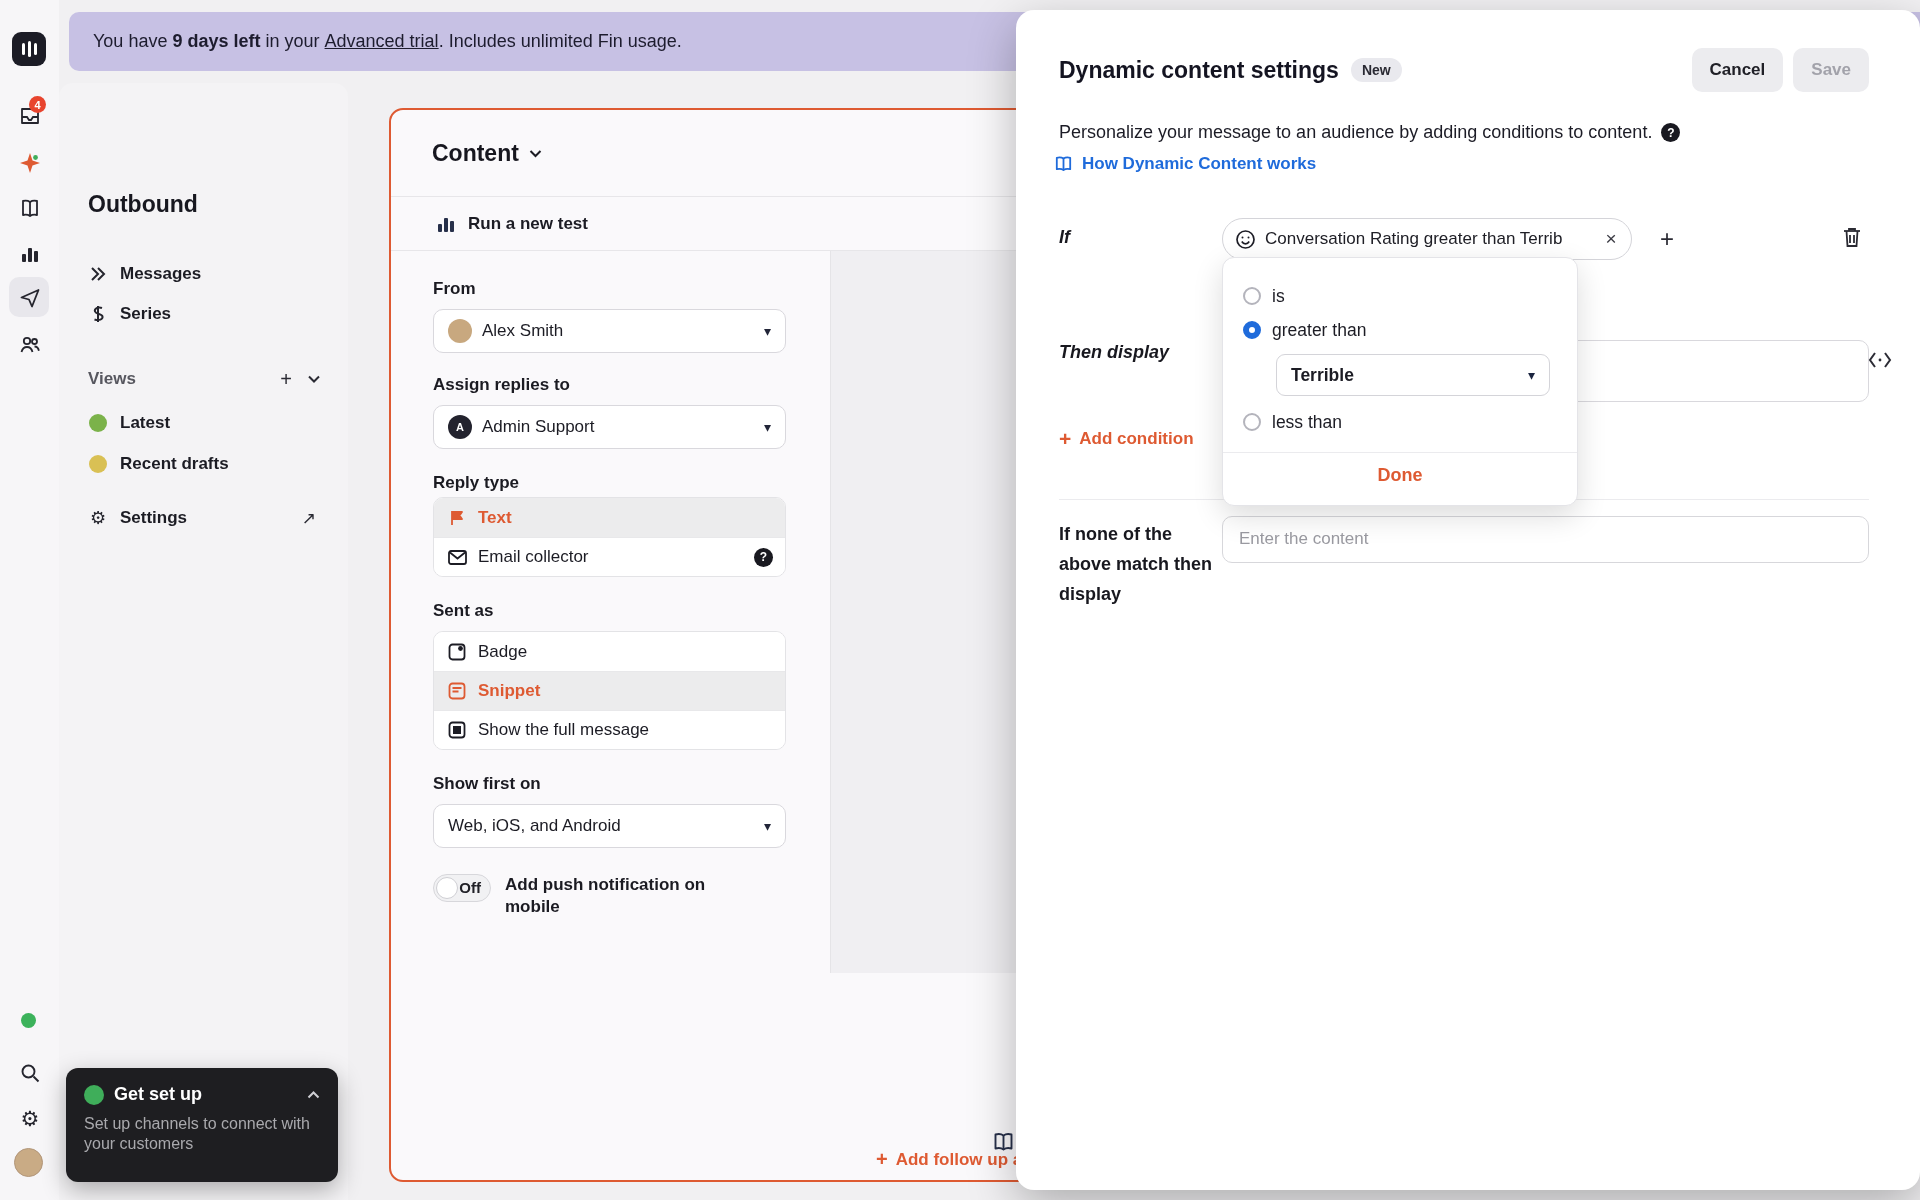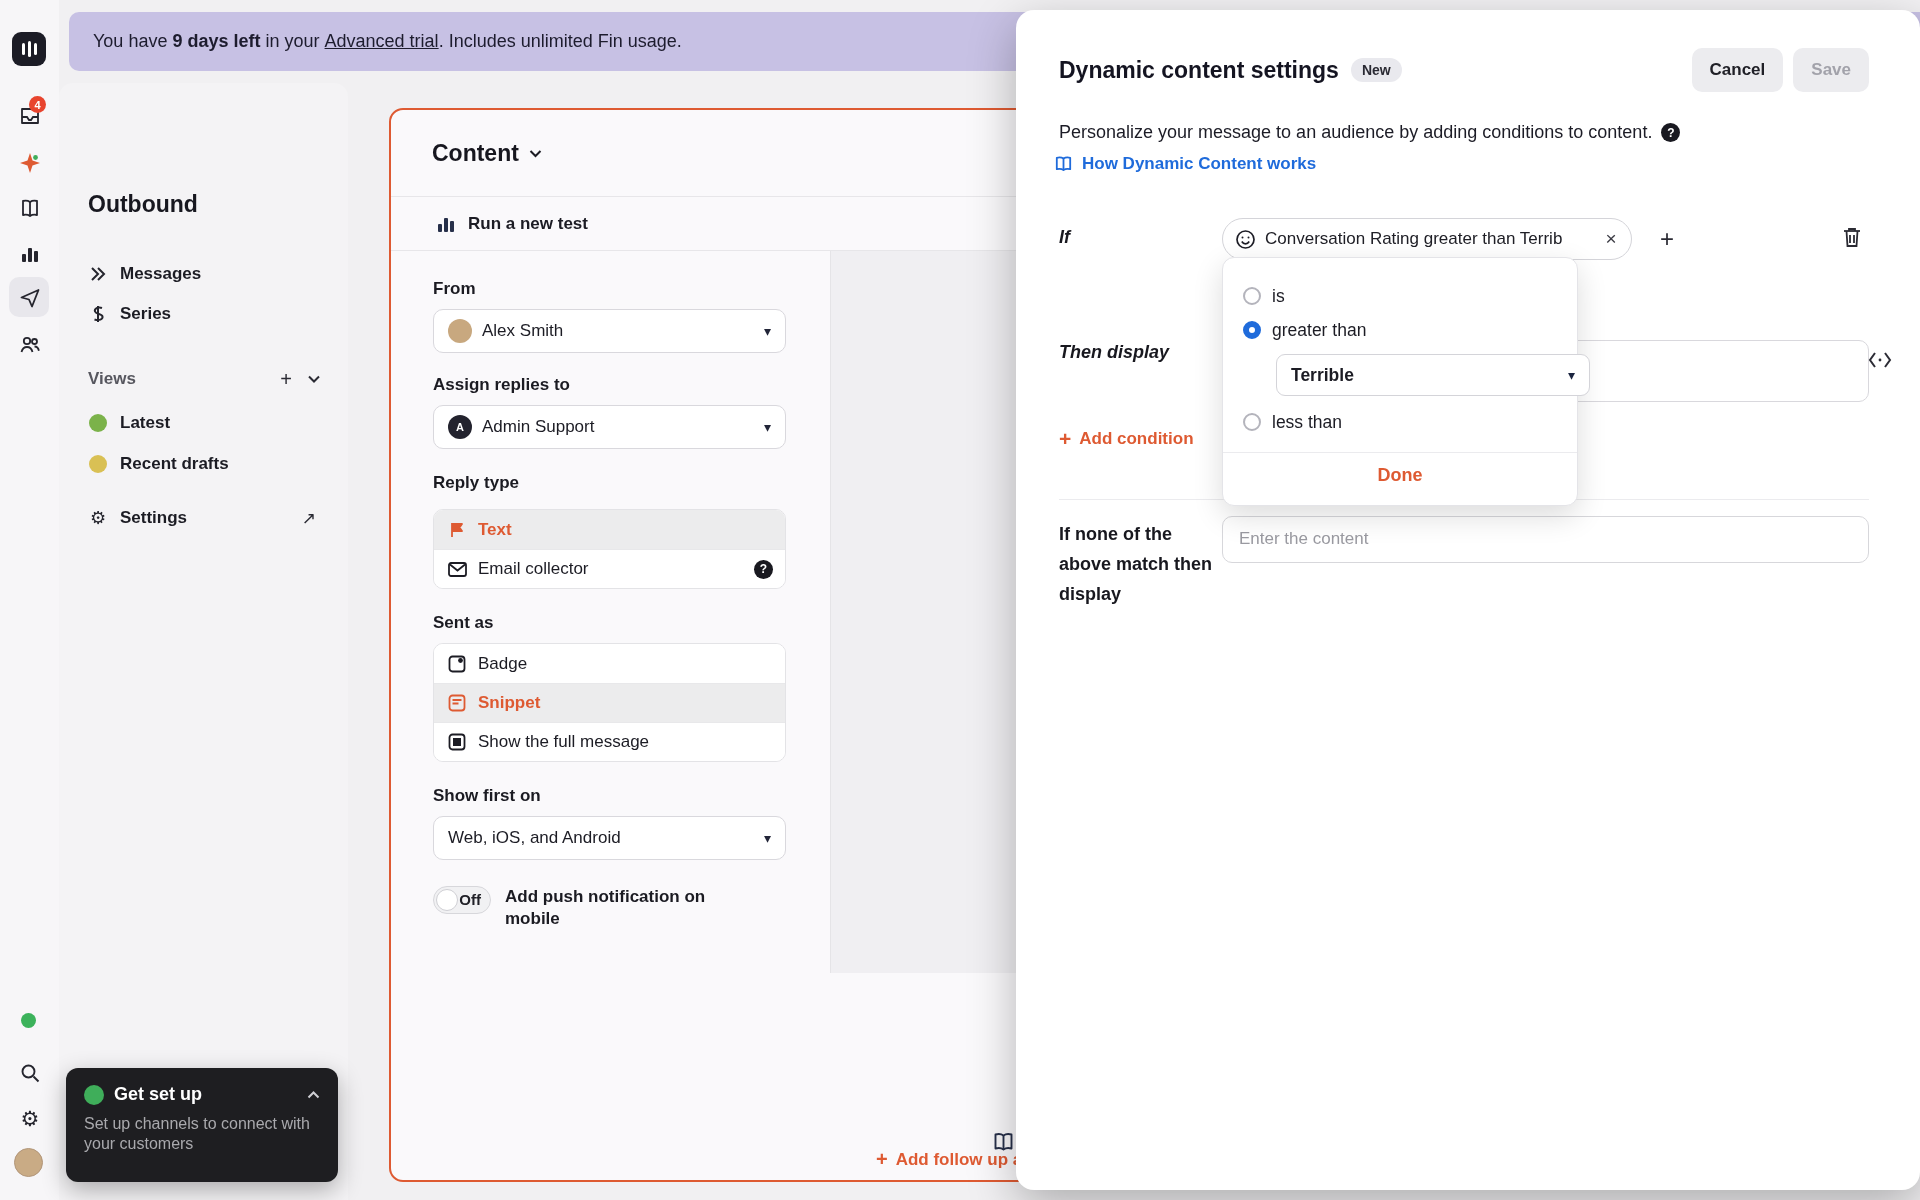--- a/index.html
+++ b/index.html
@@ -103,21 +103,21 @@
   .none-area { position:absolute; left:206px; top:506px; width:647px; height:47px; z-index:10; }
   .none-area textarea { width:100%; height:100%; resize:none; border:1px solid #d7d7db; border-radius:10px; padding:12px 16px; font-family:inherit; font-size:17px; color:#1c1c24; outline:none; background:#fff; }
   .none-area textarea::placeholder { color:#9a9aa1; }
 
   
   .popup { position:absolute; left:206px; top:247px; width:356px; background:#fff; border:1px solid #e4e4e8; border-radius:12px; box-shadow:0 10px 30px rgba(0,0,0,.14); z-index:30; padding:24px 20px 8px 20px; }
   .radio-row { display:flex; align-items:center; height:28px; cursor:pointer; }
   .radio { width:18px; height:18px; border-radius:50%; border:2px solid #b4b4bc; background:#fff; flex:none; }
   .radio.sel { border:6px solid #1f6bdb; }
   .radio-row .lbl { margin-left:11px; font-size:17.5px; color:#1c1c24; }
-  .popup-select { margin:10px 0 0 33px; width:314px; height:42px; border:1px solid #d4d4d9; border-radius:9px; background:#fff; display:flex; align-items:center; padding:0 14px; font-size:17.5px; font-weight:600; color:#1c1c24; cursor:pointer; }
+  .popup-select { margin:10px 0 0 33px; width:274px; height:42px; border:1px solid #d4d4d9; border-radius:9px; background:#fff; display:flex; align-items:center; padding:0 14px; font-size:17.5px; font-weight:600; color:#1c1c24; cursor:pointer; }
   .popup-select .chev { margin-left:auto; color:#1b2540; font-size:14px; }
   .popup-div { height:1px; background:#ebebee; margin:16px -20px 0 -20px; }
   .popup-done { height:44px; display:flex; align-items:center; justify-content:center; color:#de5a32; font-size:18px; font-weight:600; cursor:pointer; }
 </style>
 </head>
 <body>
 
 <div class="screen">
 
   <div class="rail">
@@ -278,21 +278,21 @@
       </div>
 
       <div class="f-label" style="margin-top:22px">Assign replies to</div>
       <div class="select" style="margin-top:10px">
         <span class="avat" style="background:#23232e;color:#fff;font-size:11px;font-weight:700">A</span>
         <span>Admin Support</span>
         <span class="chev">▾</span>
       </div>
 
       <div class="f-label" style="margin-top:24px">Reply type</div>
-      <div class="optgroup" style="margin-top:16px">
+      <div class="optgroup" style="margin-top:4px">
         <div class="optrow sel">
           <span class="ic">
             <svg width="18" height="18" viewBox="0 0 18 18" fill="none" stroke="#de5a32" stroke-width="1.8">
                 <path d="M4 2v14"></path>
                 <path d="M4 3h10l-2.5 3.5L14 10H4" fill="#de5a32" stroke-linejoin="round"></path>
               </svg>
           </span>
           <span class="lbl">Text</span>
         </div>
         <div class="optrow">

